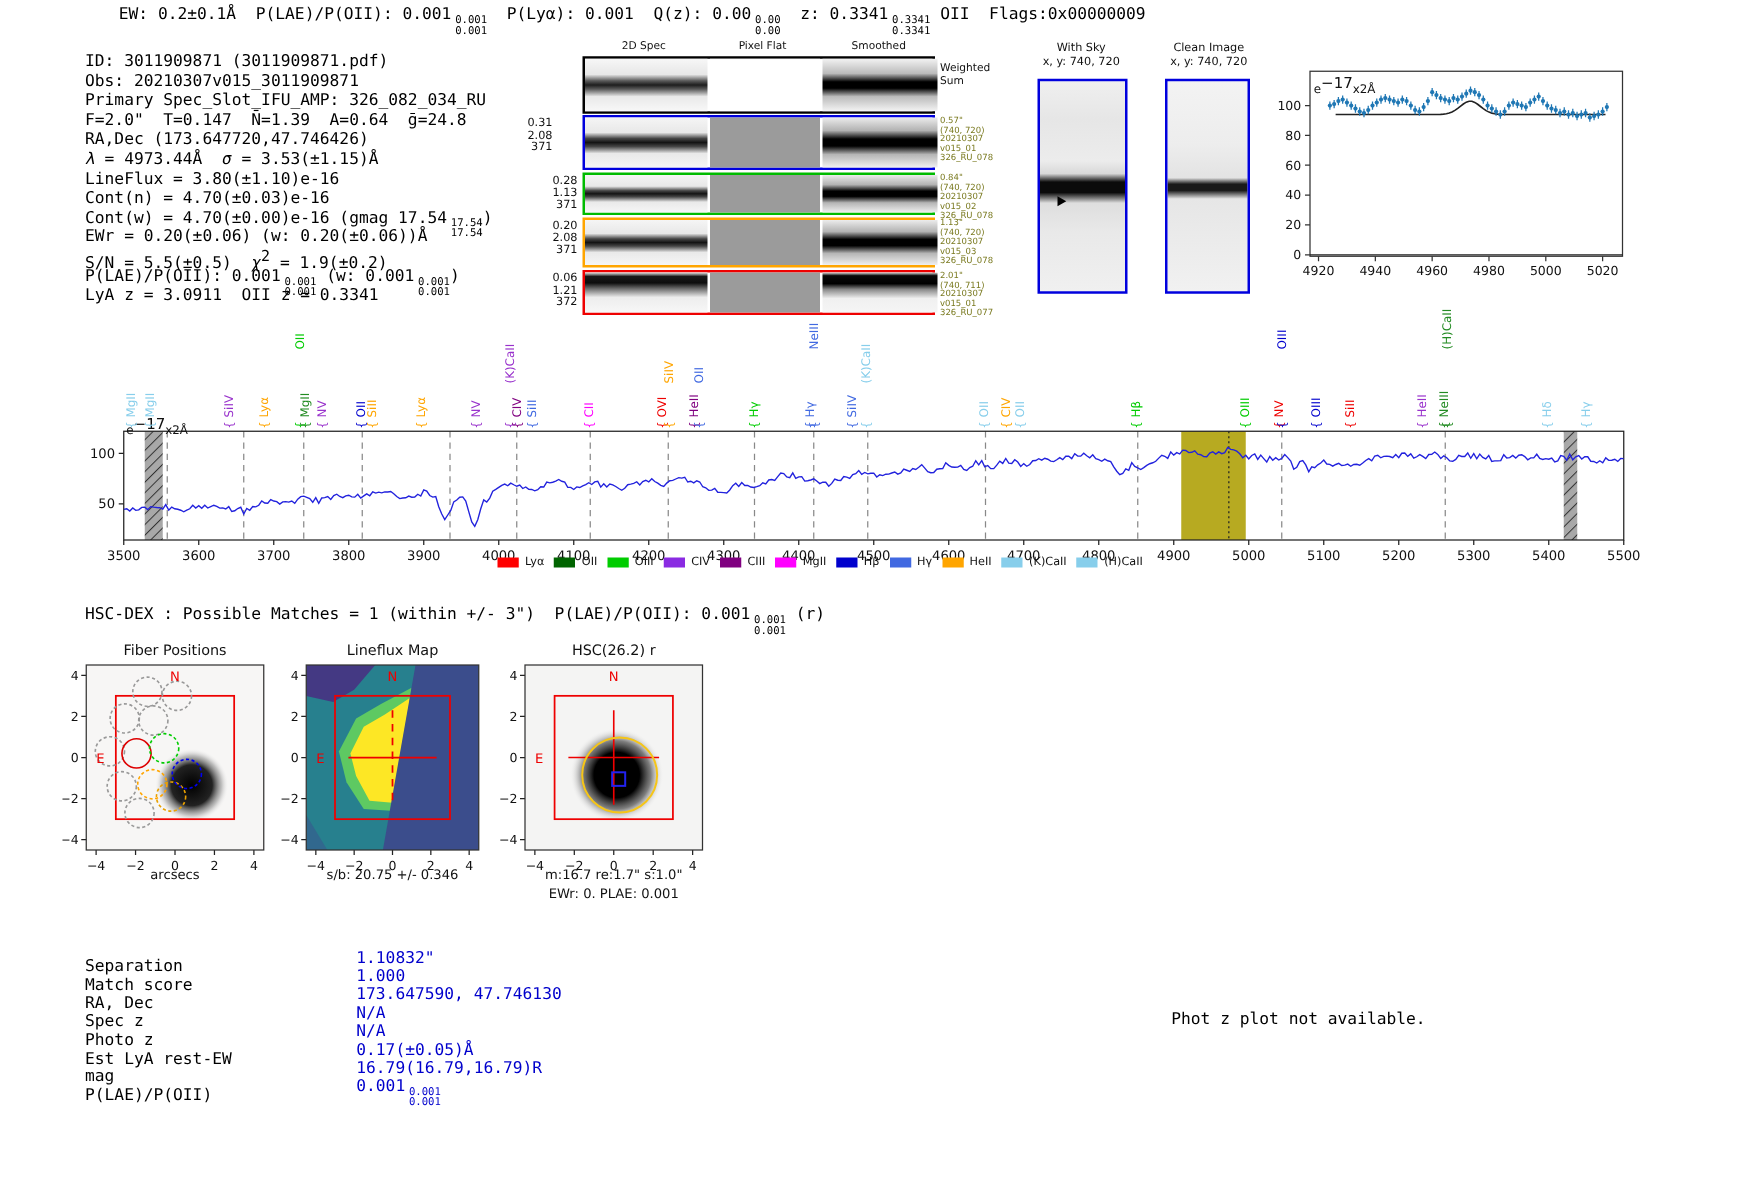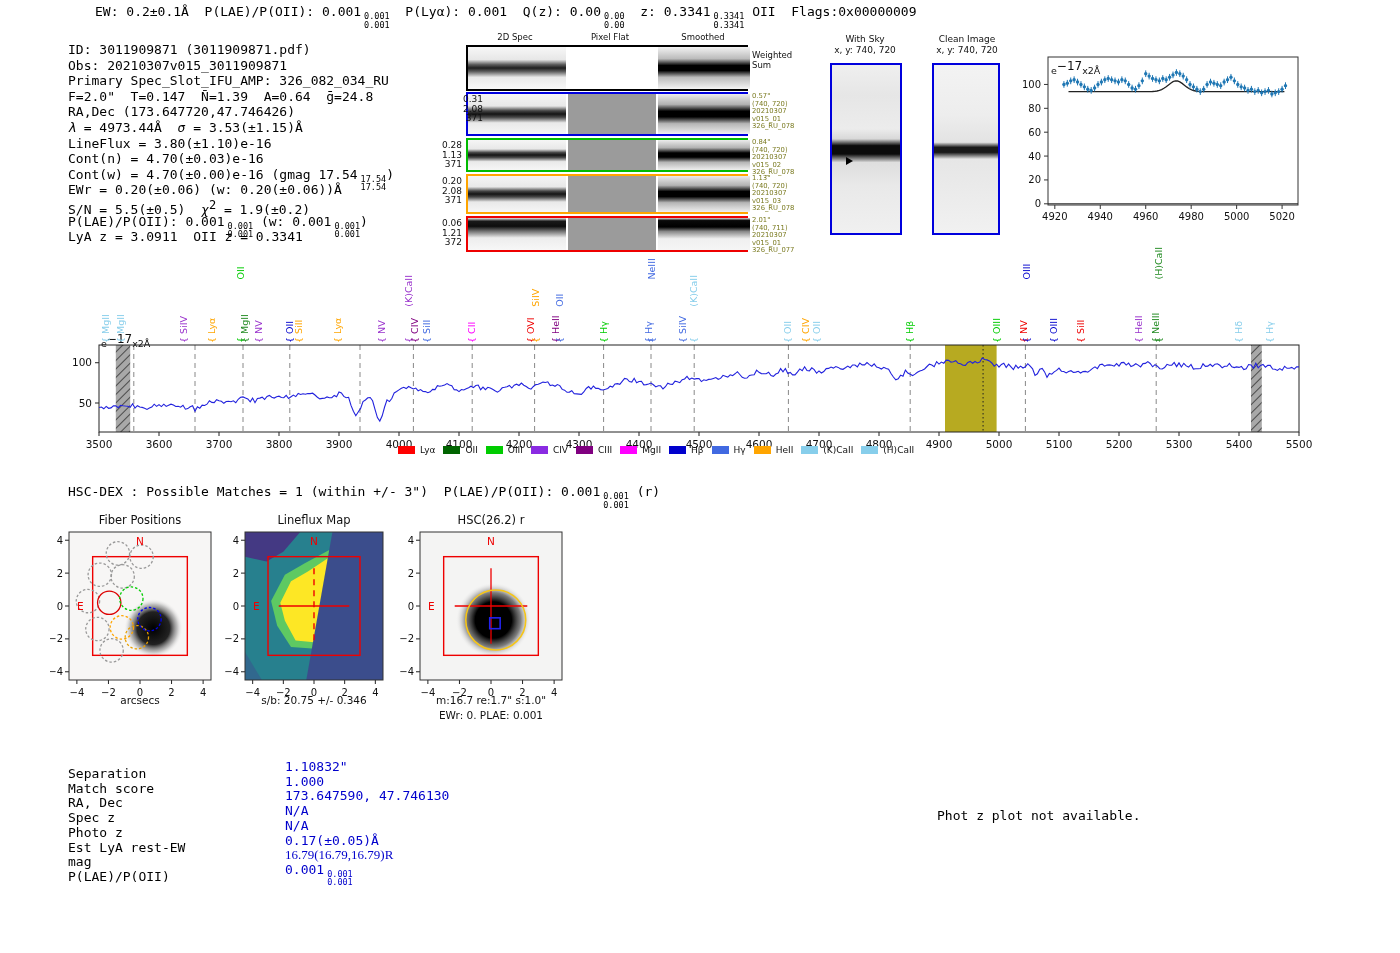--- a/index.html
+++ b/index.html
@@ -60,21 +60,21 @@
       <div class="row2d" style="top: 45px; height: 46px; border: 2px solid rgb(0, 0, 0); background: rgb(255, 255, 255);">
         <div class="cell" style="left: 0px; width: 98px; background: linear-gradient(rgb(247, 247, 247) 0%, rgb(231, 231, 231) 30%, rgb(90, 90, 90) 42%, rgb(30, 30, 30) 50%, rgb(90, 90, 90) 58%, rgb(233, 233, 233) 72%, rgb(248, 248, 248) 100%);"></div>
         <div class="cell" style="left: 100px; width: 88px; background: rgb(255, 255, 255);"></div>
         <div class="cell" style="left: 190px; width: 92px; background: linear-gradient(rgb(242, 242, 242) 0%, rgb(187, 187, 187) 28%, rgb(0, 0, 0) 44%, rgb(0, 0, 0) 56%, rgb(187, 187, 187) 72%, rgb(244, 244, 244) 100%);"></div>
       </div>
       <div class="row2d" style="top: 92px; height: 44px; border: 2px solid rgb(0, 0, 221); background: rgb(255, 255, 255);">
         <div class="cell" style="left: 0px; width: 98px; background: linear-gradient(rgb(245, 245, 245) 0%, rgb(232, 232, 232) 30%, rgb(69, 69, 69) 42%, rgb(20, 20, 20) 50%, rgb(69, 69, 69) 58%, rgb(233, 233, 233) 72%, rgb(246, 246, 246) 100%);"></div>
         <div class="cell" style="left: 100px; width: 88px; background: rgb(155, 155, 155);"></div>
         <div class="cell" style="left: 190px; width: 92px; background: linear-gradient(rgb(236, 236, 236) 0%, rgb(178, 178, 178) 26%, rgb(0, 0, 0) 43%, rgb(0, 0, 0) 57%, rgb(181, 181, 181) 74%, rgb(240, 240, 240) 100%);"></div>
       </div>
-      <div class="leftnum" style="left: 451px; top: 95px; text-align: right;">
+      <div class="leftnum" style="left: 410px; top: 95px; text-align: right;">
         <div>0.31</div>
         <div>2.08</div>
         <div>371</div>
       </div>
       <div class="rightann" style="left: 752px; top: 93px;">
         <div>0.57"</div>
         <div>(740, 720)</div>
         <div>20210307</div>
         <div>v015_01</div>
         <div>326_RU_078</div>
@@ -626,20 +626,20 @@
       <div class="mt-value" style="left: 217px; top: 7.7px;"><span>1.000</span></div>
       <div class="mt-label" style="left: 0px; top: 29.4px;">RA, Dec</div>
       <div class="mt-value" style="left: 217px; top: 22.4px;"><span>173.647590, 47.746130</span></div>
       <div class="mt-label" style="left: 0px; top: 44.1px;">Spec z</div>
       <div class="mt-value" style="left: 217px; top: 37.1px;"><span>N/A</span></div>
       <div class="mt-label" style="left: 0px; top: 58.8px;">Photo z</div>
       <div class="mt-value" style="left: 217px; top: 51.8px;"><span>N/A</span></div>
       <div class="mt-label" style="left: 0px; top: 73.5px;">Est LyA rest-EW</div>
       <div class="mt-value" style="left: 217px; top: 66.5px;"><span>0.17(±0.05)Å</span></div>
       <div class="mt-label" style="left: 0px; top: 88.2px;">mag</div>
-      <div class="mt-value" style="left: 217px; top: 81.2px; font-family: Liberation Serif, serif;"><span>16.79(16.79,16.79)R</span></div>
+      <div class="mt-value" style="left: 217px; top: 81.2px;"><span>16.79(16.79,16.79)R</span></div>
       <div class="mt-label" style="left: 0px; top: 102.9px;">P(LAE)/P(OII)</div>
       <div class="mt-value" style="left: 217px; top: 95.9px;"><span>0.001</span><span class="stk"><span>0.001</span><span>0.001</span></span></div>
     </div>
 
   <div class="abs mono" style="left:937px;top:808px;">Phot z plot not available.</div>
 
 </div>
 
 </body></html>

